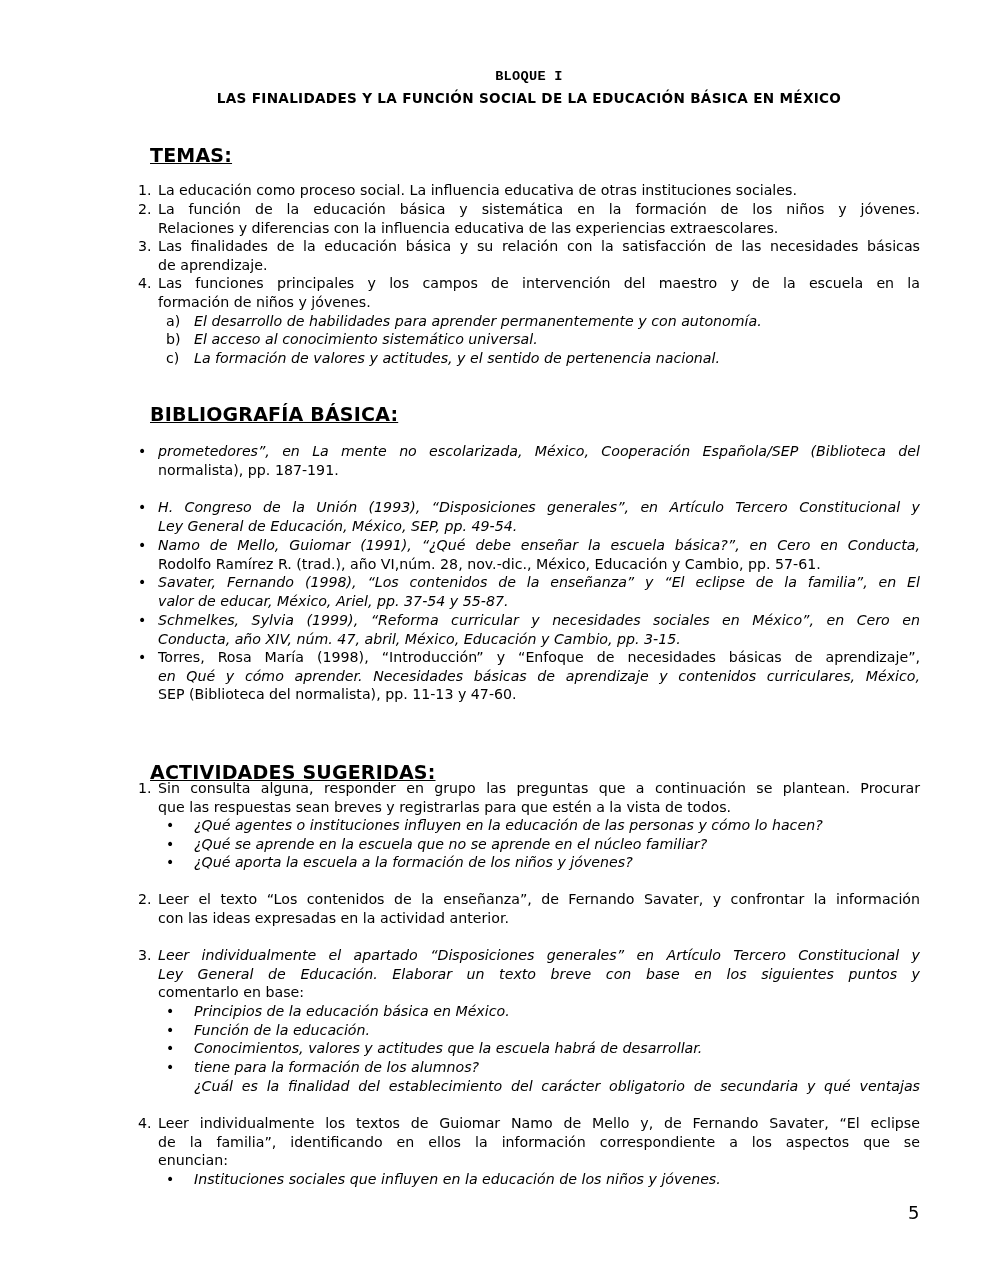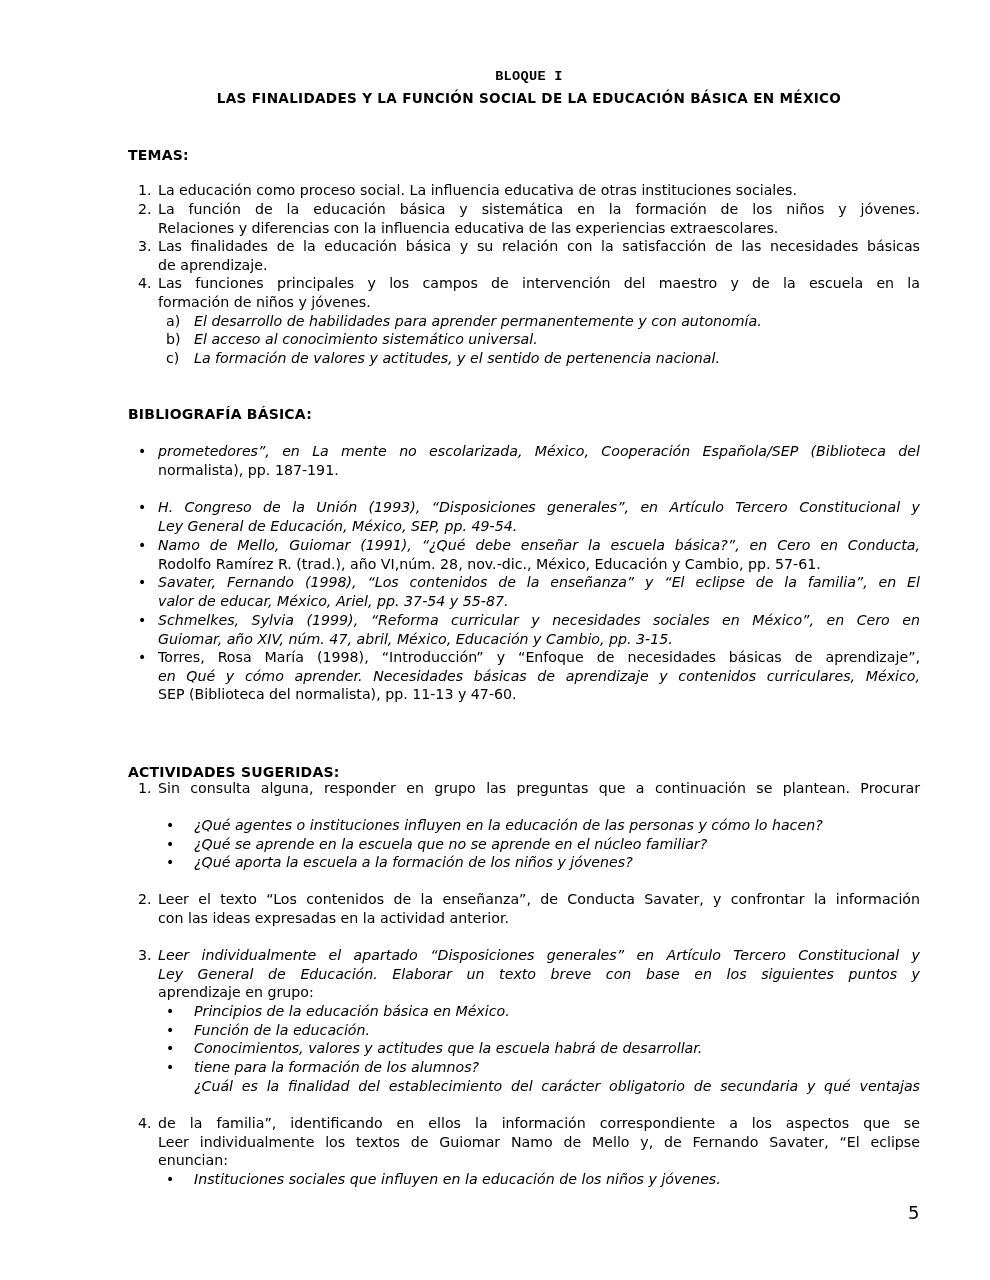--- a/index.html
+++ b/index.html
@@ -6,22 +6,22 @@
     body {
       width: 990px; height: 1280px; position: relative; overflow: hidden;
       font-family: "DejaVu Sans", sans-serif; color: #000; font-size: 14.2px;
     }
     .page { position: absolute; left: 0; top: 0; width: 990px; height: 1280px; }
     .title {
       position: absolute; left: 138px; width: 782px; text-align: center;
       font-weight: bold; font-size: 13.6px; letter-spacing: 0.3px; line-height: 18.7px;
     }
     .heading {
-      position: absolute; left: 128px; font-weight: bold; font-size: 14px;
-      letter-spacing: 0.2px; line-height: 18.7px;
+      position: absolute; left: 150px; font-weight: bold; font-size: 19px;
+      letter-spacing: 0.2px; line-height: 18.7px; text-decoration: underline;
     }
     .item { position: absolute; left: 138px; width: 782px; line-height: 18.7px; }
     .item .marker { position: absolute; left: 0; top: 0; }
     .item .body { margin-left: 20px; text-align: justify; }
     .item.sub { left: 166px; width: 754px; }
     .item.sub .body { margin-left: 28px; font-style: italic; }
     .bul { position: absolute; left: 0; top: 0; font-size: 14px; }
     .line { display: block; text-align: justify; text-align-last: justify; white-space: nowrap; }
     .line.last { text-align-last: left; }
     .line span { white-space: pre; font-style: italic; }
@@ -111,38 +111,39 @@
     <span class="bul">•</span>
     <div class="body">
       <span class="line"><span>Savater, Fernando (1998), “Los contenidos de la enseñanza” y “El eclipse de la familia”, en </span><i>El</i></span>
       <span class="line last"><i>valor de educar</i><span>, México, Ariel, pp. 37-54 y 55-87.</span></span>
     </div>
   </div>
   <div class="item" style="top:611px;">
     <span class="bul">•</span>
     <div class="body">
       <span class="line"><span>Schmelkes, Sylvia (1999), “Reforma curricular y necesidades sociales en México”, en </span><i>Cero en</i></span>
-      <span class="line last"><i>Guiomar</i><span>, año XIV, núm. 47, abril, México, Educación y Cambio, pp. 3-15.</span></span>
+      <span class="line last"><i>Conducta</i><span>, año XIV, núm. 47, abril, México, Educación y Cambio, pp. 3-15.</span></span>
     </div>
   </div>
   <div class="item" style="top:648px;">
     <span class="bul">•</span>
     <div class="body">
       <span class="line">Torres, Rosa María (1998), “Introducción” y “Enfoque de necesidades básicas de aprendizaje”,</span>
       <span class="line"><span>en </span><i>Qué y cómo aprender. Necesidades básicas de aprendizaje y contenidos curriculares</i><span>, México,</span></span>
       <span class="line last">SEP (Biblioteca del normalista), pp. 11-13 y 47-60.</span>
     </div>
   </div>
 
   <div class="heading" style="top:741px;margin-top:22px;">ACTIVIDADES SUGERIDAS:</div>
 
   <div class="item" style="top:779px;">
     <span class="marker">1.</span>
     <div class="body">
       <span class="line">Sin consulta alguna, responder en grupo las preguntas que a continuación se plantean. Procurar</span>
+      <span class="line last">que las respuestas sean breves y registrarlas para que estén a la vista de todos.</span>
     </div>
   </div>
   <div class="item sub" style="top:816px;">
     <span class="bul">•</span>
     <div class="body">
         <span class="line last">¿Qué agentes o instituciones influyen en la educación de las personas y cómo lo hacen?</span>
       </div>
   </div>
   <div class="item sub" style="top:835px;">
     <span class="bul">•</span>
@@ -153,31 +154,31 @@
   <div class="item sub" style="top:853px;">
     <span class="bul">•</span>
     <div class="body">
         <span class="line last">¿Qué aporta la escuela a la formación de los niños y jóvenes?</span>
       </div>
   </div>
 
   <div class="item" style="top:890px;">
     <span class="marker">2.</span>
     <div class="body">
-      <span class="line">Leer el texto “Los contenidos de la enseñanza”, de Conducta Savater, y confrontar la información</span>
+      <span class="line">Leer el texto “Los contenidos de la enseñanza”, de Fernando Savater, y confrontar la información</span>
       <span class="line last">con las ideas expresadas en la actividad anterior.</span>
     </div>
   </div>
 
   <div class="item" style="top:946px;">
     <span class="marker">3.</span>
     <div class="body">
       <span class="line"><span>Leer individualmente el apartado “Disposiciones generales” en </span><i>Artículo Tercero Constitucional y</i></span>
       <span class="line"><i>Ley General de Educación</i><span>. Elaborar un texto breve con base en los siguientes puntos y</span></span>
-      <span class="line last">aprendizaje en grupo:</span>
+      <span class="line last">comentarlo en base:</span>
     </div>
   </div>
   <div class="item sub" style="top:1002px;">
     <span class="bul">•</span>
     <div class="body">
         <span class="line last">Principios de la educación básica en México.</span>
       </div>
   </div>
   <div class="item sub" style="top:1021px;">
     <span class="bul">•</span>
@@ -195,22 +196,22 @@
     <span class="bul">•</span>
     <div class="body">
       <span class="line last">tiene para la formación de los alumnos?</span>
       <span class="line">¿Cuál es la finalidad del establecimiento del carácter obligatorio de secundaria y qué ventajas</span>
     </div>
   </div>
 
   <div class="item" style="top:1114px;">
     <span class="marker">4.</span>
     <div class="body">
+      <span class="line">Leer individualmente los textos de Guiomar Namo de Mello y, de Fernando Savater, “El eclipse</span>
       <span class="line">de la familia”, identificando en ellos la información correspondiente a los aspectos que se</span>
-      <span class="line">Leer individualmente los textos de Guiomar Namo de Mello y, de Fernando Savater, “El eclipse</span>
       <span class="line last">enuncian:</span>
     </div>
   </div>
   <div class="item sub" style="top:1170px;">
     <span class="bul">•</span>
     <div class="body">
         <span class="line last">Instituciones sociales que influyen en la educación de los niños y jóvenes.</span>
       </div>
   </div>
 

